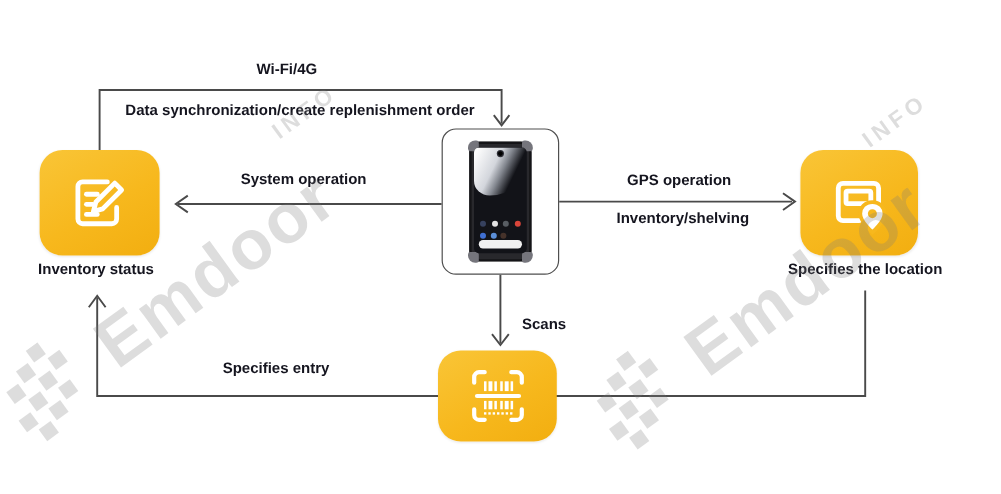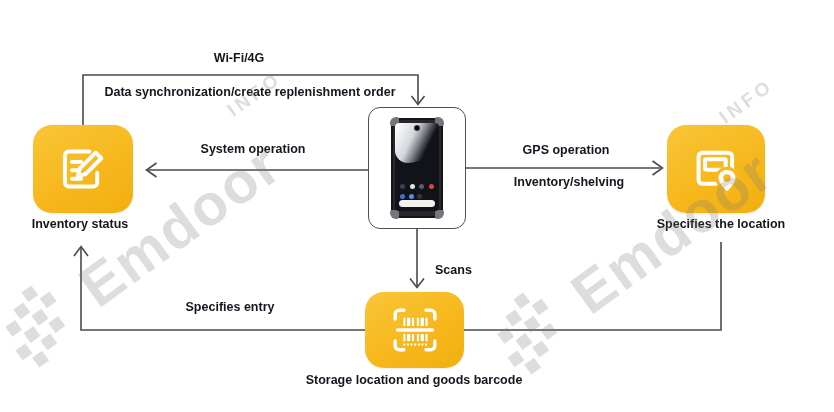--- a/index.html
+++ b/index.html
@@ -140,21 +140,20 @@
         <rect x="14" y="35.6" width="1.7" height="1.7"></rect>
         <rect x="17.1" y="35.6" width="1.7" height="1.7"></rect>
         <rect x="20.2" y="35.6" width="1.7" height="1.7"></rect>
         <rect x="23.3" y="35.6" width="1.7" height="1.7"></rect>
         <rect x="26.4" y="35.6" width="1.7" height="1.7"></rect>
         <rect x="29.5" y="35.6" width="1.7" height="1.7"></rect>
         <rect x="32.6" y="35.6" width="1.7" height="1.7"></rect>
       </g>
     </svg>
   </div>
-  <div class="lbl center" style="left:414px;top:373px;">Storage location and goods barcode</div>
 
   <div class="device-card">
     <div class="phone">
       <div class="bumper tl"></div>
       <div class="bumper tr"></div>
       <div class="bumper bl"></div>
       <div class="bumper br"></div>
       <div class="screen">
         <div class="wallpaper"></div>
         <div class="camera"></div>

